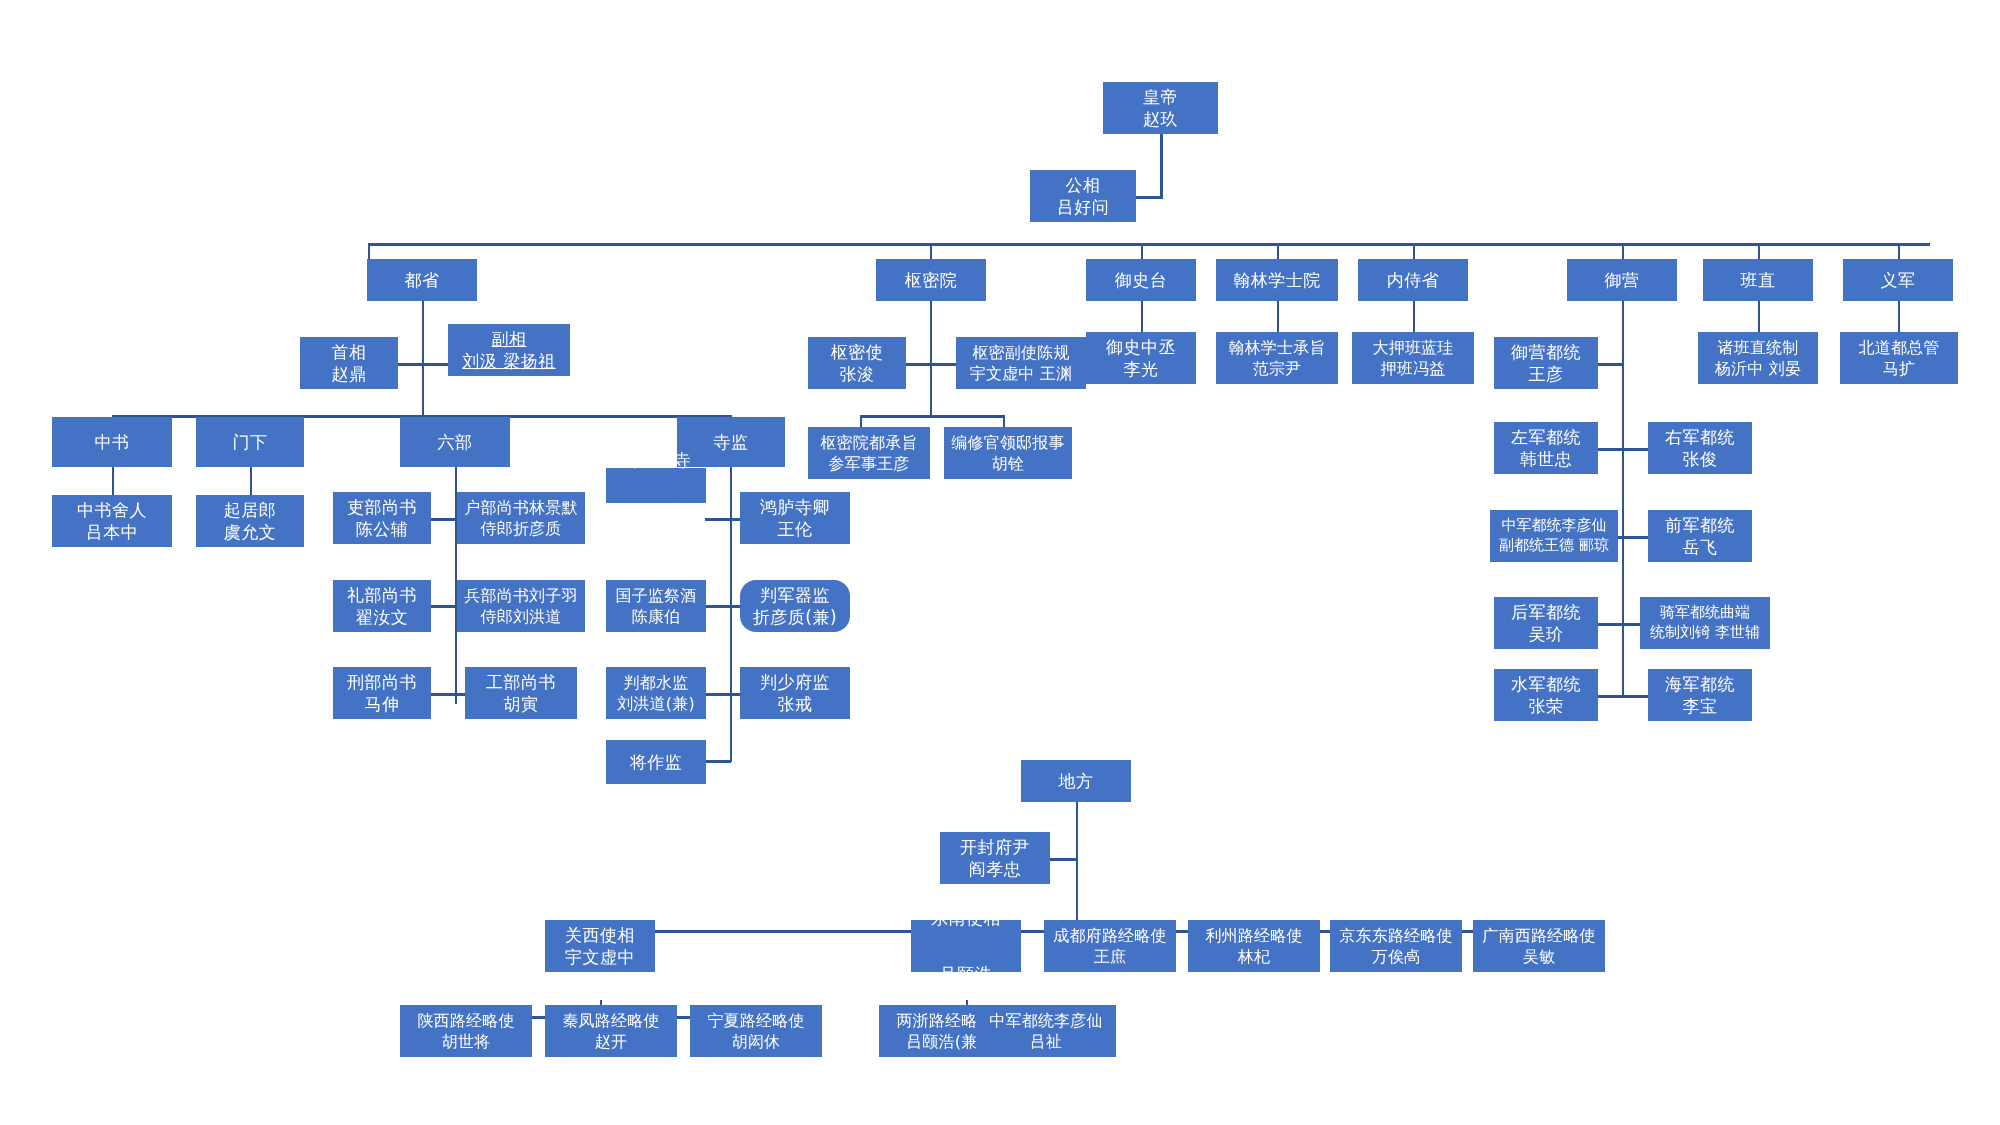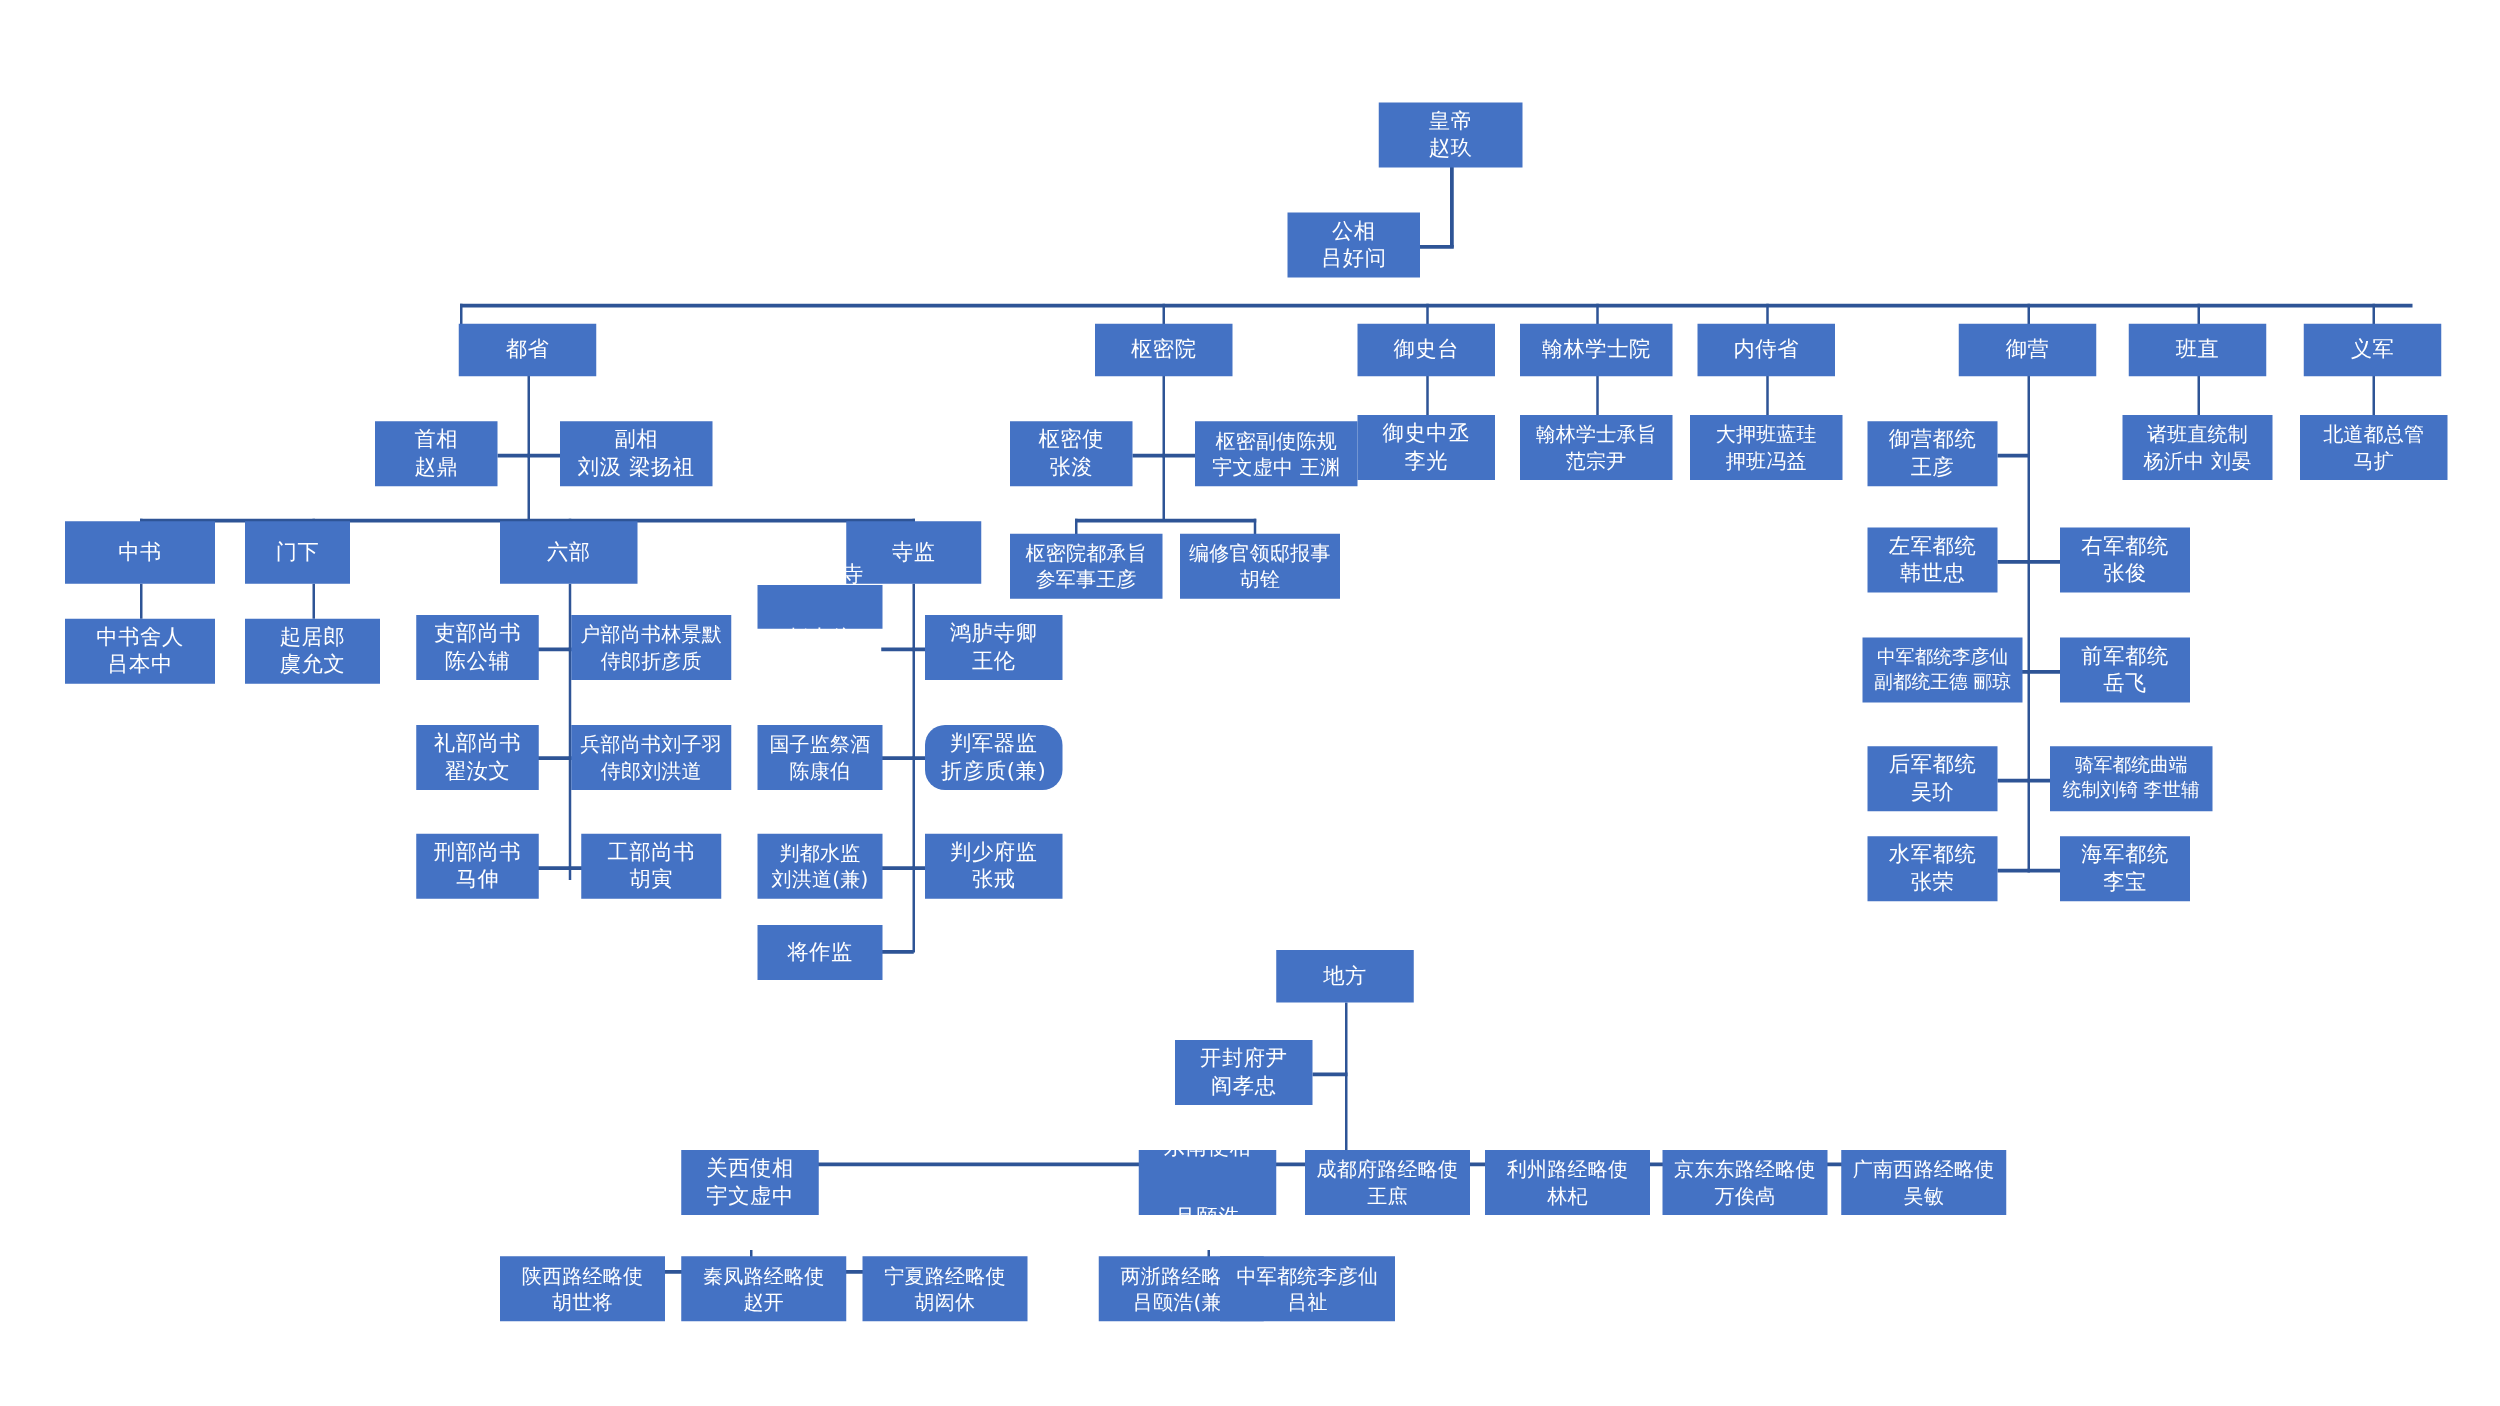--- a/index.html
+++ b/index.html
@@ -172,21 +172,21 @@
     <span class="ln">班直</span>
   </div>
   <div class="node" style="left:1843px;top:259px;width:110px;height:42px;">
     <span class="ln">义军</span>
   </div>
 
   <div class="node" style="left:300px;top:337px;width:98px;height:52px;">
     <span class="ln">首相</span>
     <span class="ln">赵鼎</span>
   </div>
-  <div class="node" style="left:448px;top:337px;width:122px;height:52px;">
+  <div class="node" style="left:448px;top:324px;width:122px;height:52px;text-decoration:underline;">
     <span class="ln">副相</span>
     <span class="ln">刘汲 梁扬祖</span>
   </div>
 
   <div class="node" style="left:808px;top:337px;width:98px;height:52px;">
     <span class="ln">枢密使</span>
     <span class="ln">张浚</span>
   </div>
   <div class="node small" style="left:956px;top:337px;width:130px;height:52px;">
     <span class="ln">枢密副使陈规</span>
@@ -216,21 +216,21 @@
     <span class="ln">杨沂中 刘晏</span>
   </div>
   <div class="node small" style="left:1840px;top:332px;width:118px;height:52px;">
     <span class="ln">北道都总管</span>
     <span class="ln">马扩</span>
   </div>
 
   <div class="node" style="left:52px;top:417px;width:120px;height:50px;">
     <span class="ln">中书</span>
   </div>
-  <div class="node" style="left:196px;top:417px;width:84px;height:50px;">
+  <div class="node" style="left:196px;top:417px;width:108px;height:50px;">
     <span class="ln">门下</span>
   </div>
   <div class="node" style="left:400px;top:417px;width:110px;height:50px;">
     <span class="ln">六部</span>
   </div>
   <div class="node" style="left:677px;top:417px;width:108px;height:50px;">
     <span class="ln">寺监</span>
   </div>
 
   <div class="node small" style="left:808px;top:427px;width:122px;height:52px;">

